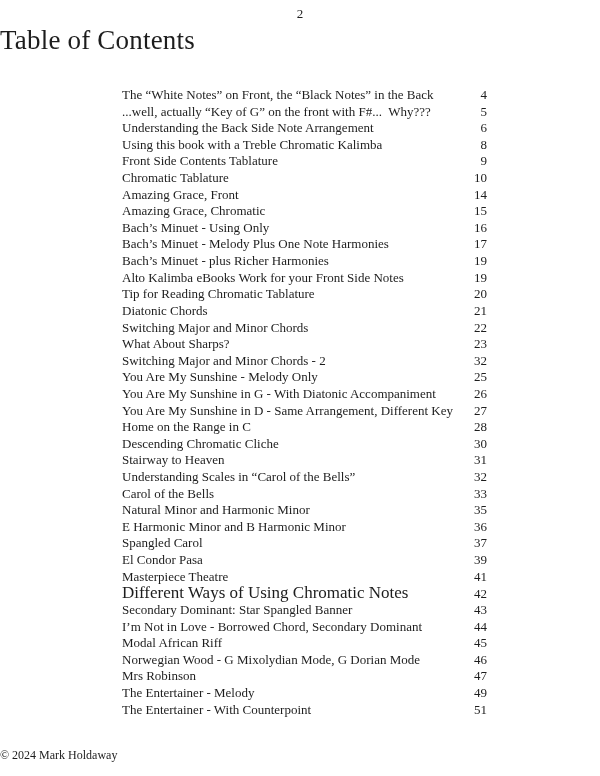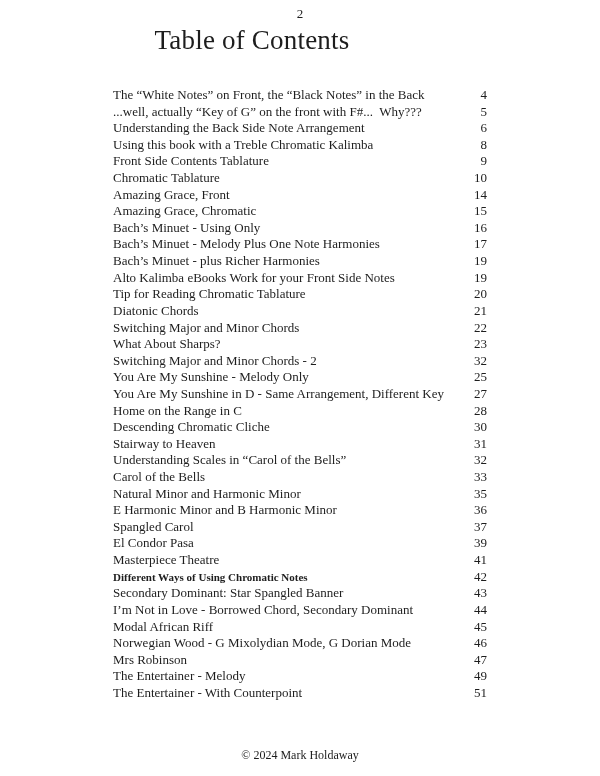--- a/index.html
+++ b/index.html
@@ -10,36 +10,36 @@
     color:#1d1d1d;
     position:relative;
     overflow:hidden;
   }
   .page-num {
     position:absolute; top:6px; left:0; width:600px;
     text-align:center; font-size:13px;
   }
   .title {
     position:absolute; top:25px; left:0; width:504px;
-    text-align:center; font-size:27px; font-weight:normal;
+    font-size:27px; font-weight:normal;
     margin:0; letter-spacing:0.2px;
   }
   .toc {
     position:absolute; top:87px; left:113px; width:374px;
   }
   .row {
     display:flex; justify-content:space-between; align-items:baseline;
     height:16.62px; line-height:16.62px; font-size:13px;
   }
-  .row-title { white-space:pre; }
+  .row-title { white-space:pre;margin-left:9px; }
   .row-page  { text-align:right; padding-left:8px; }
-  .row.bold .row-title { font-weight:bold; font-size:11px; }
+  .row.bold .row-title { font-weight:normal; font-size:17px; }
   .footer {
     position:absolute; top:748px; left:0; width:600px;
-    text-align:center; font-size:12px;
+    font-size:12px;
   }
 </style>
 </head>
 <body>
 
 <div class="page-wrap">
   <div class="page-num">2</div>
 
   <h1 class="title">Table of Contents</h1>
 
@@ -127,20 +127,24 @@
   <div class="row">
     <span class="row-title">Switching Major and Minor Chords - 2</span>
     <span class="row-page">32</span>
   </div>
 
   <div class="row">
     <span class="row-title">You Are My Sunshine - Melody Only</span>
     <span class="row-page">25</span>
   </div>
 
+  <div class="row">
+    <span class="row-title">You Are My Sunshine in G - With Diatonic Accompaniment</span>
+    <span class="row-page">26</span>
+  </div>
 
   <div class="row">
     <span class="row-title">You Are My Sunshine in D - Same Arrangement, Different Key</span>
     <span class="row-page">27</span>
   </div>
 
   <div class="row">
     <span class="row-title">Home on the Range in C</span>
     <span class="row-page">28</span>
   </div>

